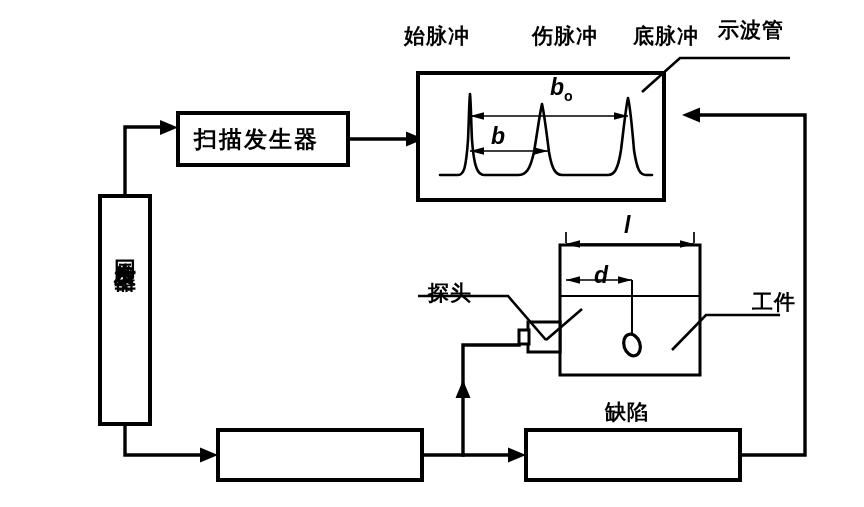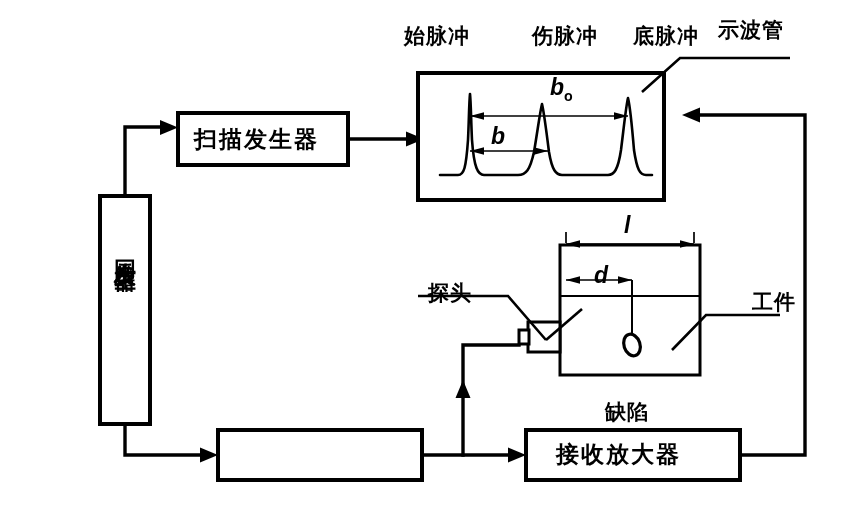--- a/index.html
+++ b/index.html
@@ -205,21 +205,20 @@
   <div class="lbl cjk" style="left:512px; top:26px;margin-left:20px;">伤脉冲</div>
   <div class="lbl cjk" style="left:633px; top:26px;">底脉冲</div>
 
   <div class="lbl cjk" style="left:718px; top:20px;">示波管</div>
 
   <div class="lbl cjk-box" style="left:194px; top:128px;">扫描发生器</div>
 
   <div class="lbl cjk-vert" style="left:114px; top:242px;">同步发生器</div>
 
 
-  <div class="lbl cjk-box" style="left:556px; top:443px;">接收放大器</div>
 
   <div class="lbl cjk" style="left:416px; top:283px;margin-left:12px;">探头</div>
 
   <div class="lbl cjk" style="left:752px; top:292px;">工件</div>
 
   <div class="lbl cjk" style="left:605px; top:384px;margin-top:18px;">缺陷</div>
 
   <div class="lbl math" style="left:491px; top:125px;">b</div>
 
   <div class="lbl math" style="left:550px; top:76px;"><span>b</span><sub>o</sub></div>

